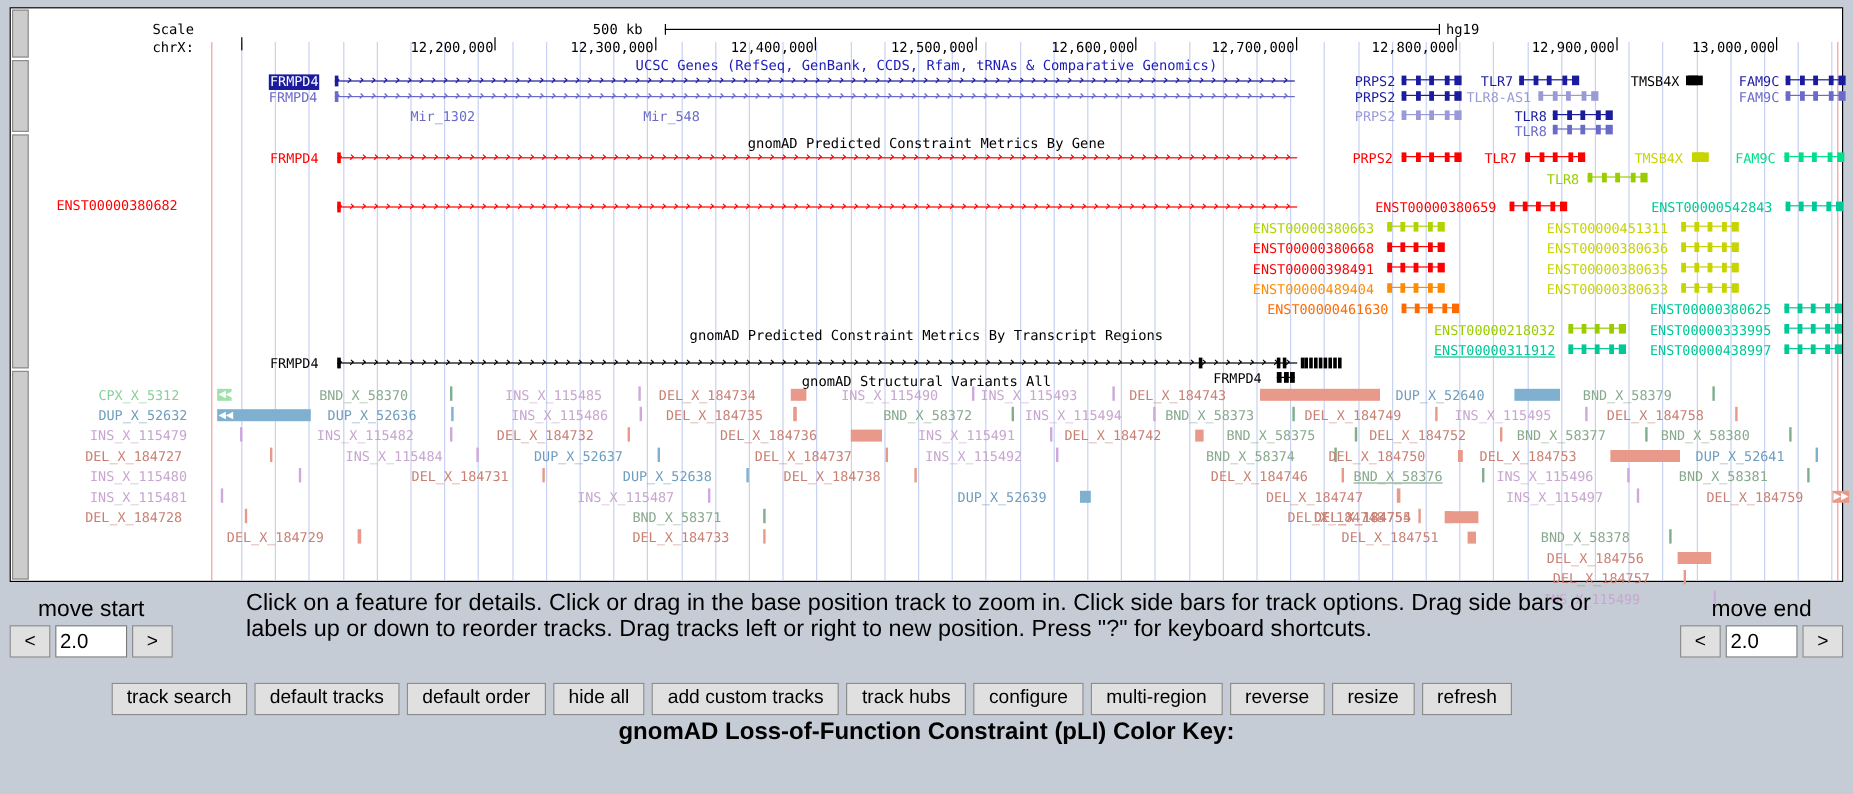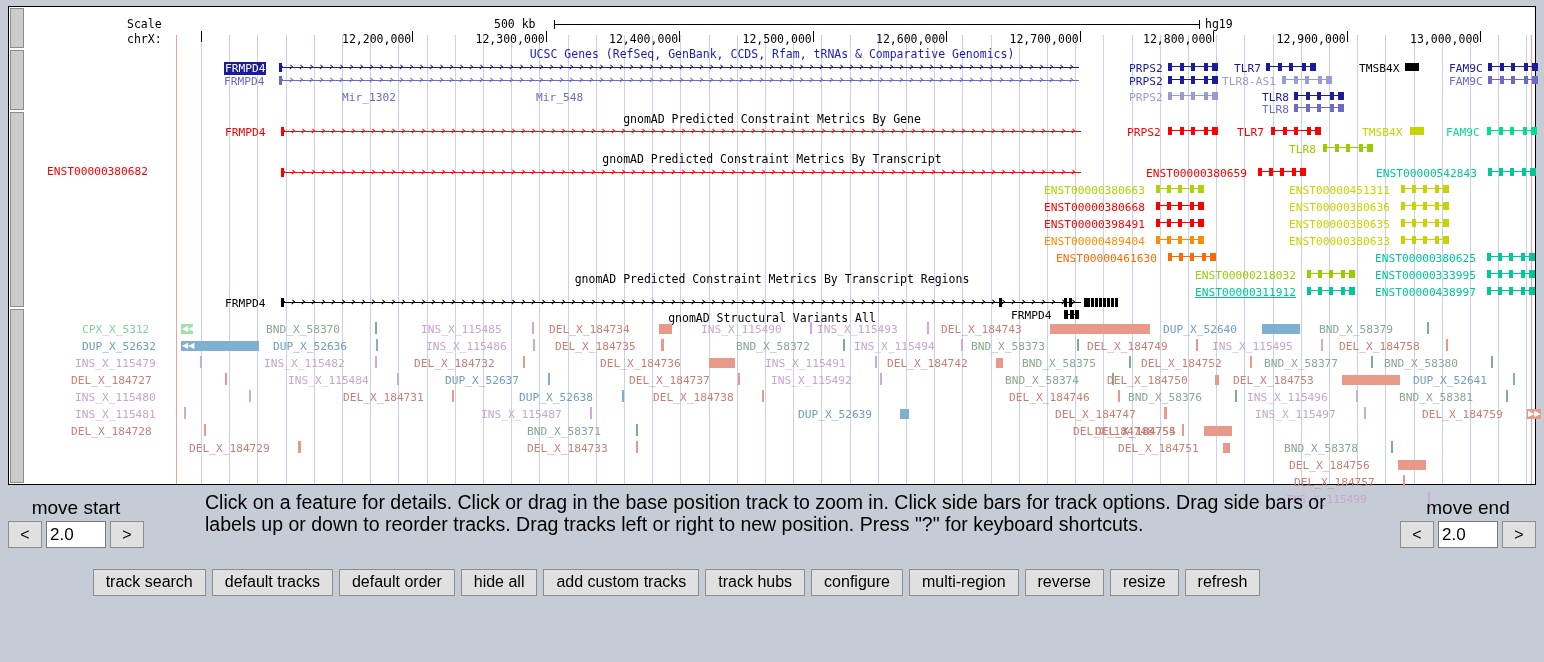--- a/index.html
+++ b/index.html
@@ -193,21 +193,20 @@
         <div class="tickmark" style="left: 1204px; top: 24px;"></div>
         <div class="tick-num" style="left: 1267.5px; top: 25px;">12,900,000</div>
         <div class="tickmark" style="left: 1337.5px; top: 24px;"></div>
         <div class="tick-num" style="left: 1401px; top: 25px;">13,000,000</div>
         <div class="tickmark" style="left: 1471px; top: 24px;"></div>
         <div class="tickmark" style="left: 192px; top: 24px;"></div>
       </div>
 
     <div class="track-title blue" style="top:40px;">UCSC Genes (RefSeq, GenBank, CCDS, Rfam, tRNAs &amp; Comparative Genomics)</div>
     <div class="track-title" style="top:105px;">gnomAD Predicted Constraint Metrics By Gene</div>
-    <div class="track-title" style="top:145px;">gnomAD Predicted Constraint Metrics By Transcript</div>
     <div class="track-title" style="top:265px;">gnomAD Predicted Constraint Metrics By Transcript Regions</div>
     <div class="track-title" style="top:304px;">gnomAD Structural Variants All</div>
 
     <div id="layer-ucsc">
         <div class="feat hl" style="left: 215px; top: 55px; color: rgb(255, 255, 255); background: rgb(27, 27, 158);">FRMPD4</div>
         <div class="intron" style="left: 270px; top: 60px; width: 800px; background: rgb(27, 27, 158);"></div>
         <div style="position: absolute; left: 270px; top: 58px; width: 3px; height: 4px; border-right: 1px solid rgb(27, 27, 158); border-top: 1px solid rgb(27, 27, 158); transform: rotate(45deg);"></div>
         <div style="position: absolute; left: 280px; top: 58px; width: 3px; height: 4px; border-right: 1px solid rgb(27, 27, 158); border-top: 1px solid rgb(27, 27, 158); transform: rotate(45deg);"></div>
         <div style="position: absolute; left: 290px; top: 58px; width: 3px; height: 4px; border-right: 1px solid rgb(27, 27, 158); border-top: 1px solid rgb(27, 27, 158); transform: rotate(45deg);"></div>
         <div style="position: absolute; left: 300px; top: 58px; width: 3px; height: 4px; border-right: 1px solid rgb(27, 27, 158); border-top: 1px solid rgb(27, 27, 158); transform: rotate(45deg);"></div>
@@ -1006,21 +1005,21 @@
         <div class="feat" style="left: 66px; top: 384px; color: rgb(199, 166, 207);">INS_X_115480</div>
         <div style="position: absolute; left: 240px; top: 383px; width: 2px; height: 12px; background: rgb(207, 168, 221);"></div>
         <div class="feat" style="left: 334px; top: 384px; color: rgb(201, 128, 116);">DEL_X_184731</div>
         <div style="position: absolute; left: 443px; top: 383px; width: 2px; height: 12px; background: rgb(232, 153, 138);"></div>
         <div class="feat" style="left: 510px; top: 384px; color: rgb(111, 157, 189);">DUP_X_52638</div>
         <div style="position: absolute; left: 613px; top: 383px; width: 2px; height: 12px; background: rgb(127, 176, 207);"></div>
         <div class="feat" style="left: 644px; top: 384px; color: rgb(201, 128, 116);">DEL_X_184738</div>
         <div style="position: absolute; left: 753px; top: 383px; width: 2px; height: 12px; background: rgb(232, 153, 138);"></div>
         <div class="feat" style="left: 1000px; top: 384px; color: rgb(201, 128, 116);">DEL_X_184746</div>
         <div style="position: absolute; left: 1109px; top: 383px; width: 2px; height: 12px; background: rgb(232, 153, 138);"></div>
-        <div class="feat" style="left: 1119px; top: 384px; color: rgb(136, 169, 142);">BND_X_58376</div>
+        <div class="feat" style="left: 1119px; top: 384px; color: rgb(136, 169, 142); text-decoration: underline;">BND_X_58376</div>
         <div style="position: absolute; left: 1226px; top: 383px; width: 2px; height: 12px; background: rgb(127, 174, 141);"></div>
         <div class="feat" style="left: 1238px; top: 384px; color: rgb(199, 166, 207);">INS_X_115496</div>
         <div style="position: absolute; left: 1347px; top: 383px; width: 2px; height: 12px; background: rgb(207, 168, 221);"></div>
         <div class="feat" style="left: 1390px; top: 384px; color: rgb(136, 169, 142);">BND_X_58381</div>
         <div style="position: absolute; left: 1497px; top: 383px; width: 2px; height: 12px; background: rgb(127, 174, 141);"></div>
         <div class="feat" style="left: 66px; top: 401px; color: rgb(199, 166, 207);">INS_X_115481</div>
         <div style="position: absolute; left: 175px; top: 400px; width: 2px; height: 12px; background: rgb(207, 168, 221);"></div>
         <div class="feat" style="left: 472px; top: 401px; color: rgb(199, 166, 207);">INS_X_115487</div>
         <div style="position: absolute; left: 581px; top: 400px; width: 2px; height: 12px; background: rgb(207, 168, 221);"></div>
         <div class="feat" style="left: 789px; top: 401px; color: rgb(111, 157, 189);">DUP_X_52639</div>
@@ -1090,14 +1089,15 @@
         <button class="tool-btn">hide all</button>
         <button class="tool-btn">add custom tracks</button>
         <button class="tool-btn">track hubs</button>
         <button class="tool-btn">configure</button>
         <button class="tool-btn">multi-region</button>
         <button class="tool-btn">reverse</button>
         <button class="tool-btn">resize</button>
         <button class="tool-btn">refresh</button>
       </div>
 
+    <div id="colorkey-title">gnomAD Loss-of-Function Constraint (pLI) Color Key:</div>
   </div>
 </div>
 
 </body></html>

